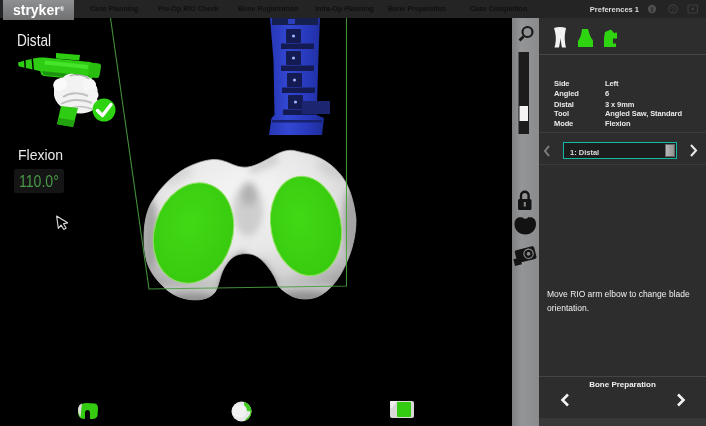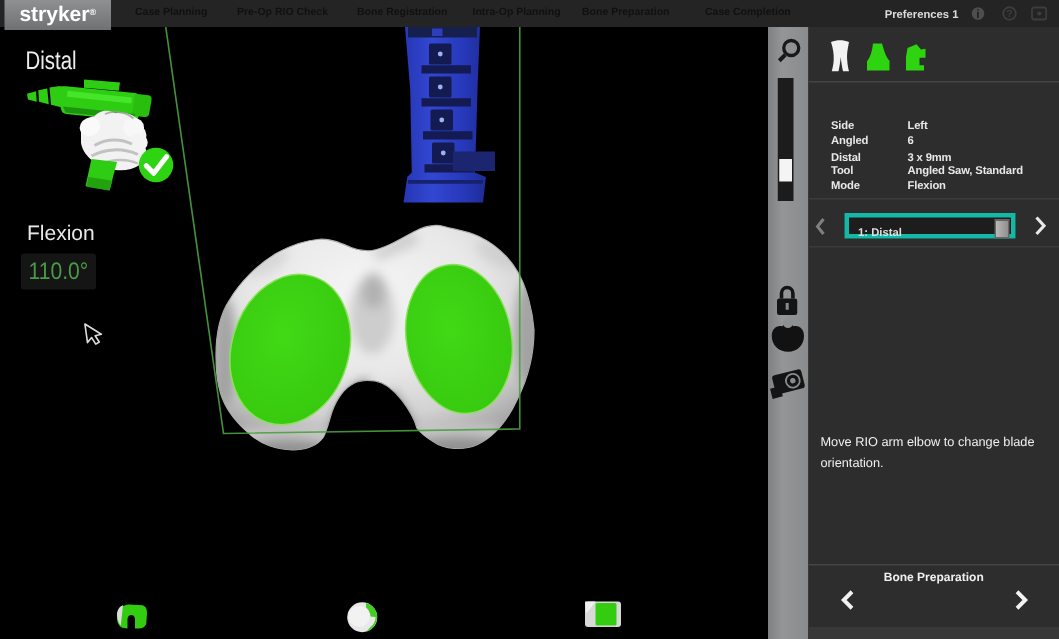--- a/index.html
+++ b/index.html
@@ -12,21 +12,21 @@
   #logo { left:3px; top:0; width:71px; height:20px; background:linear-gradient(#8f9092,#707173);
           color:#fff; font-weight:bold; font-size:14px; text-align:center; line-height:19px; letter-spacing:0px;}
   #prefs { right:67px; top:5px; font-size:7.5px; font-weight:bold; color:#dcdcdc; }
   
   #strip { left:512px; top:18px; width:27px; height:408px; background:linear-gradient(90deg,#7f8082,#949597 35%,#8a8b8d); }
   
   #panel { left:539px; top:18px; width:201px; height:408px; background:#2d2d2d; }
   .sep { position:absolute; left:0; width:167px; height:1px; background:#454545; }
   .lbl { position:absolute; left:15px; font-size:7.5px; letter-spacing:-0.1px; font-weight:bold; color:#e8e8e8; }
   .val { position:absolute; left:66px; font-size:7.5px; letter-spacing:-0.1px; font-weight:bold; color:#e8e8e8; }
-  #dd { position:absolute; left:24px; top:124px; width:114px; height:17px; background:#1d1d1d; border:3px solid #14b8a6; }
+  #dd { position:absolute; left:24px; top:124px; width:114px; height:17px; background:#1d1d1d; border:1px solid #14b8a6; }
   #dd span { position:absolute; left:6px; top:4.5px; font-size:7.5px; font-weight:bold; color:#ddd; }
   #ddh { position:absolute; right:1px; top:1px; width:10px; height:13px; background:linear-gradient(90deg,#b8b8b8,#909090); border:1px solid #666; }
   #msg { position:absolute; left:8px; top:270px; width:152px; font-size:8.5px; color:#f0f0f0; line-height:1.6; }
   #bprep { position:absolute; left:0; top:361.5px; width:167px; text-align:center; font-size:8px; font-weight:bold; color:#f0f0f0; }
   
   #distal { left:17px; top:31px; font-size:17px; color:#ededed; transform:scaleX(0.8); transform-origin:left; }
   #flexion { left:18px; top:147px; font-size:14px; color:#e8e8e8; }
   #angbox { left:14px; top:169px; width:50px; height:24px; background:#151515; border-radius:2px; }
   #angle { left:19px; top:173px; font-size:16px; color:#4a9a48; transform:scaleX(0.88); transform-origin:left; }
 </style>

